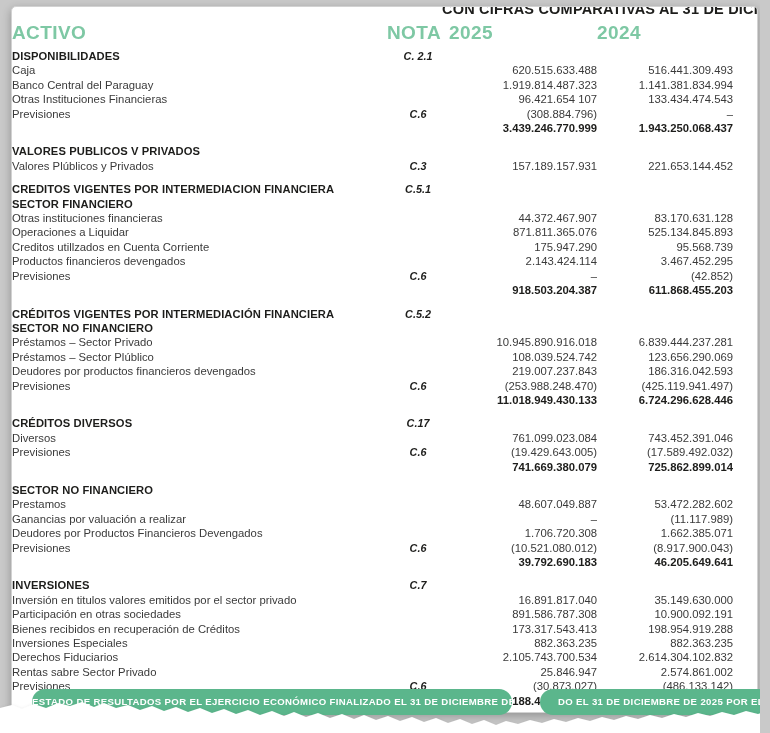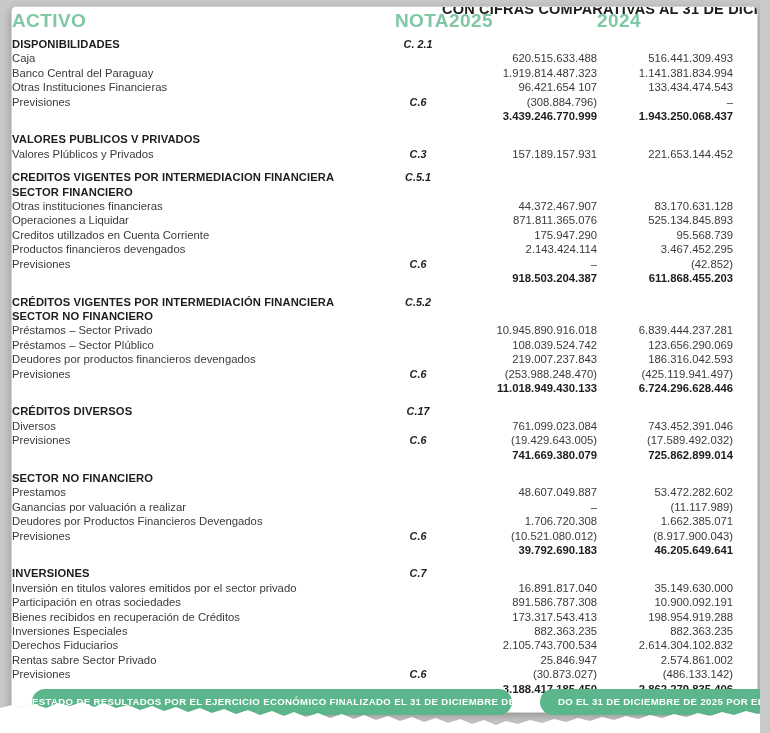--- a/index.html
+++ b/index.html
@@ -49,21 +49,21 @@
     color: #1d1d1b;
     white-space: nowrap;
     overflow: hidden;
     font-family: "Liberation Sans", "DejaVu Sans", sans-serif;
   }
 
   
   .statement {
     position: absolute;
     left: 0;
-    top: 0;
+    top: 12px;
     width: 684px;
   }
 
   table.ledger {
     width: 745px;
     border-collapse: collapse;
     table-layout: fixed;
     font-size: 11.3px;
     color: #2b2b2b;
   }
@@ -88,21 +88,21 @@
   
   tr.head td { height: 28px; line-height: 28px; vertical-align: bottom; }
   .h-green {
     color: #7ec8a4;
     font-weight: 700;
     font-size: 19px;
     letter-spacing: .4px;
     font-family: "Liberation Sans", "DejaVu Sans", sans-serif;
   }
   td.head-label { padding-left: 36px; }
-  td.head-note  { text-align: right; }
+  td.head-note  { text-align: left; }
   td.head-num   { text-align: left; padding-right: 18px; }
   td.head-num.y2{ padding-right: 14px; }
 
   
   tr.section td.label {
     font-weight: 700;
     text-transform: uppercase;
     color: #1d1d1b;
     font-size: 11.2px;
     letter-spacing: .1px;

